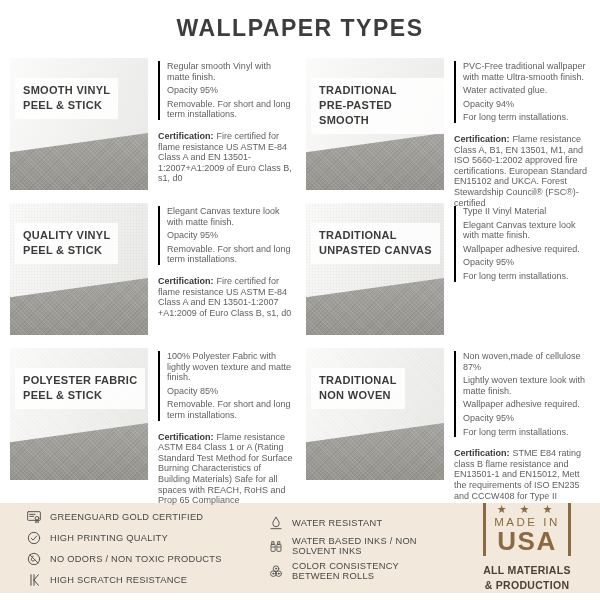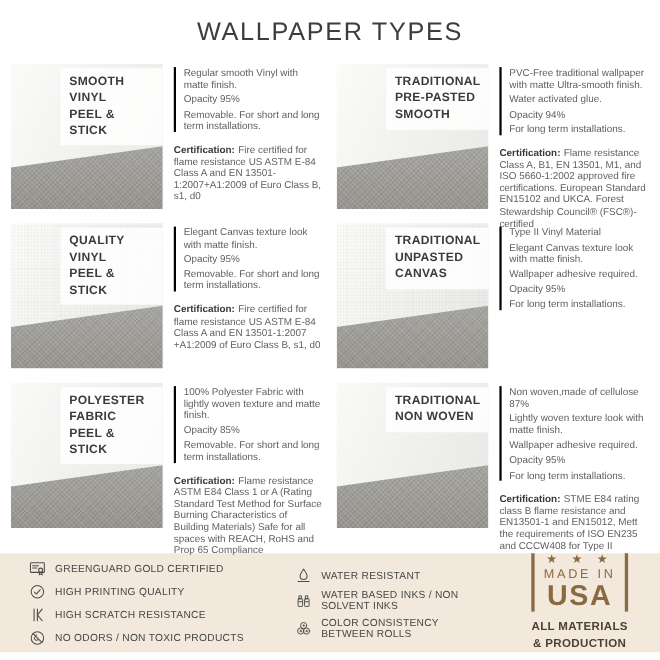--- a/index.html
+++ b/index.html
@@ -2,21 +2,21 @@
 <html><head>
 <meta charset="utf-8">
 <style>
   html,body{margin:0;padding:0;}
   body{
     width:600px;height:600px;overflow:hidden;background:#ffffff;
     font-family:"Liberation Sans", sans-serif;
     -webkit-font-smoothing:antialiased;
   }
   .page-title{
-    padding-top:15px;text-align:center;font-size:23px;font-weight:400;
+    padding-top:15px;text-align:center;font-size:23px;font-weight:700;
     letter-spacing:1.5px;color:#3d3d3d;
   }
   .grid{
     margin:16px 10px 0;display:grid;grid-template-columns:1fr 1fr;
     grid-template-rows:145px 145px 145px;column-gap:12px;
   }
   .card{display:flex;gap:10px;height:145px;}
   .tile{
     width:138px;height:132px;flex:none;position:relative;overflow:hidden;
     background:linear-gradient(115deg,#fbfbfa 0%,#f0f0ee 55%,#e8e8e6 100%);
@@ -34,25 +34,24 @@
   }
   .floor{
     position:absolute;left:0;right:0;bottom:0;height:46%;
     clip-path:polygon(0 38%,100% 6%,100% 100%,0 100%);
     background:
       repeating-linear-gradient(45deg, rgba(255,255,255,0.10) 0 1px, transparent 1px 3px),
       repeating-linear-gradient(-45deg, rgba(0,0,0,0.07) 0 1px, transparent 1px 3px),
       linear-gradient(180deg,#a7a6a2,#96958f);
   }
   .plabel{
-    position:absolute;top:4px;left:5px;max-width:122px;
+    position:absolute;top:20px;left:5px;max-width:122px;
     background:rgba(255,255,255,0.85);padding:5px 8px 6px;
     font-size:11px;font-weight:600;color:#3b3b3b;line-height:1.35;
     letter-spacing:0.3px;
-    margin-left:40px;
   }
   .plabel span{display:block;}
   .desc{flex:1;min-width:0;font-size:9px;line-height:10.6px;color:#5f5f5f;padding-top:1px;}
   .features{border-left:2px solid #000000;padding-left:7px;margin:2px 0 11px;}
   .features p{margin:0 0 3px;}
   .features p:last-child{margin-bottom:0;}
   .cert{margin:0;}
   .cert-label{font-weight:700;color:#383838;margin-right:3px;}
   .footer{
     margin-top:10px;height:90px;background:#f2e9dc;
@@ -215,35 +214,35 @@
       <span>GREENGUARD GOLD CERTIFIED</span>
     </div>
     <div class="fitem">
       <svg viewBox="0 0 24 24" fill="none" stroke="currentColor" stroke-width="1.4" stroke-linecap="round" stroke-linejoin="round">
         <circle cx="12" cy="12" r="8.5"></circle>
           <path d="M8 12.5l2.6 2.6 5.4-6"></path>
       </svg>
       <span>HIGH PRINTING QUALITY</span>
     </div>
     <div class="fitem">
+      <svg viewBox="0 0 24 24" fill="none" stroke="currentColor" stroke-width="1.4" stroke-linecap="round" stroke-linejoin="round">
+        <circle cx="12" cy="12" r="8.5"></circle>
+          <path d="M10.5 7.5c0 2-2.5 3-2.5 5a2.6 2.6 0 0 0 5 1"></path>
+          <path d="M5.8 5.8l12.4 12.4"></path>
+      </svg>
+      <span>NO ODORS / NON TOXIC PRODUCTS</span>
+    </div>
+    <div class="fitem">
       <svg viewBox="0 0 24 24" fill="none" stroke="currentColor" stroke-width="1.5" stroke-linecap="round" stroke-linejoin="round">
         <path d="M7.5 4v16"></path>
           <path d="M12 4v16"></path>
           <path d="M12 12l6.5-8"></path>
           <path d="M12 12l6.5 8"></path>
       </svg>
       <span>HIGH SCRATCH RESISTANCE</span>
-    </div>
-    <div class="fitem">
-      <svg viewBox="0 0 24 24" fill="none" stroke="currentColor" stroke-width="1.4" stroke-linecap="round" stroke-linejoin="round">
-        <circle cx="12" cy="12" r="8.5"></circle>
-          <path d="M10.5 7.5c0 2-2.5 3-2.5 5a2.6 2.6 0 0 0 5 1"></path>
-          <path d="M5.8 5.8l12.4 12.4"></path>
-      </svg>
-      <span>NO ODORS / NON TOXIC PRODUCTS</span>
     </div>
   </div>
 
   <div class="fcol fcol-mid">
     <div class="fitem">
       <svg viewBox="0 0 24 24" fill="none" stroke="currentColor" stroke-width="1.4" stroke-linecap="round" stroke-linejoin="round">
         <path d="M12 3.5C9.6 7.4 7.2 9.7 7.2 12.8a4.8 4.8 0 0 0 9.6 0c0-3.1-2.4-5.4-4.8-9.3z"></path>
           <path d="M4.5 20.5h15"></path>
       </svg>
       <span>WATER RESISTANT</span>

